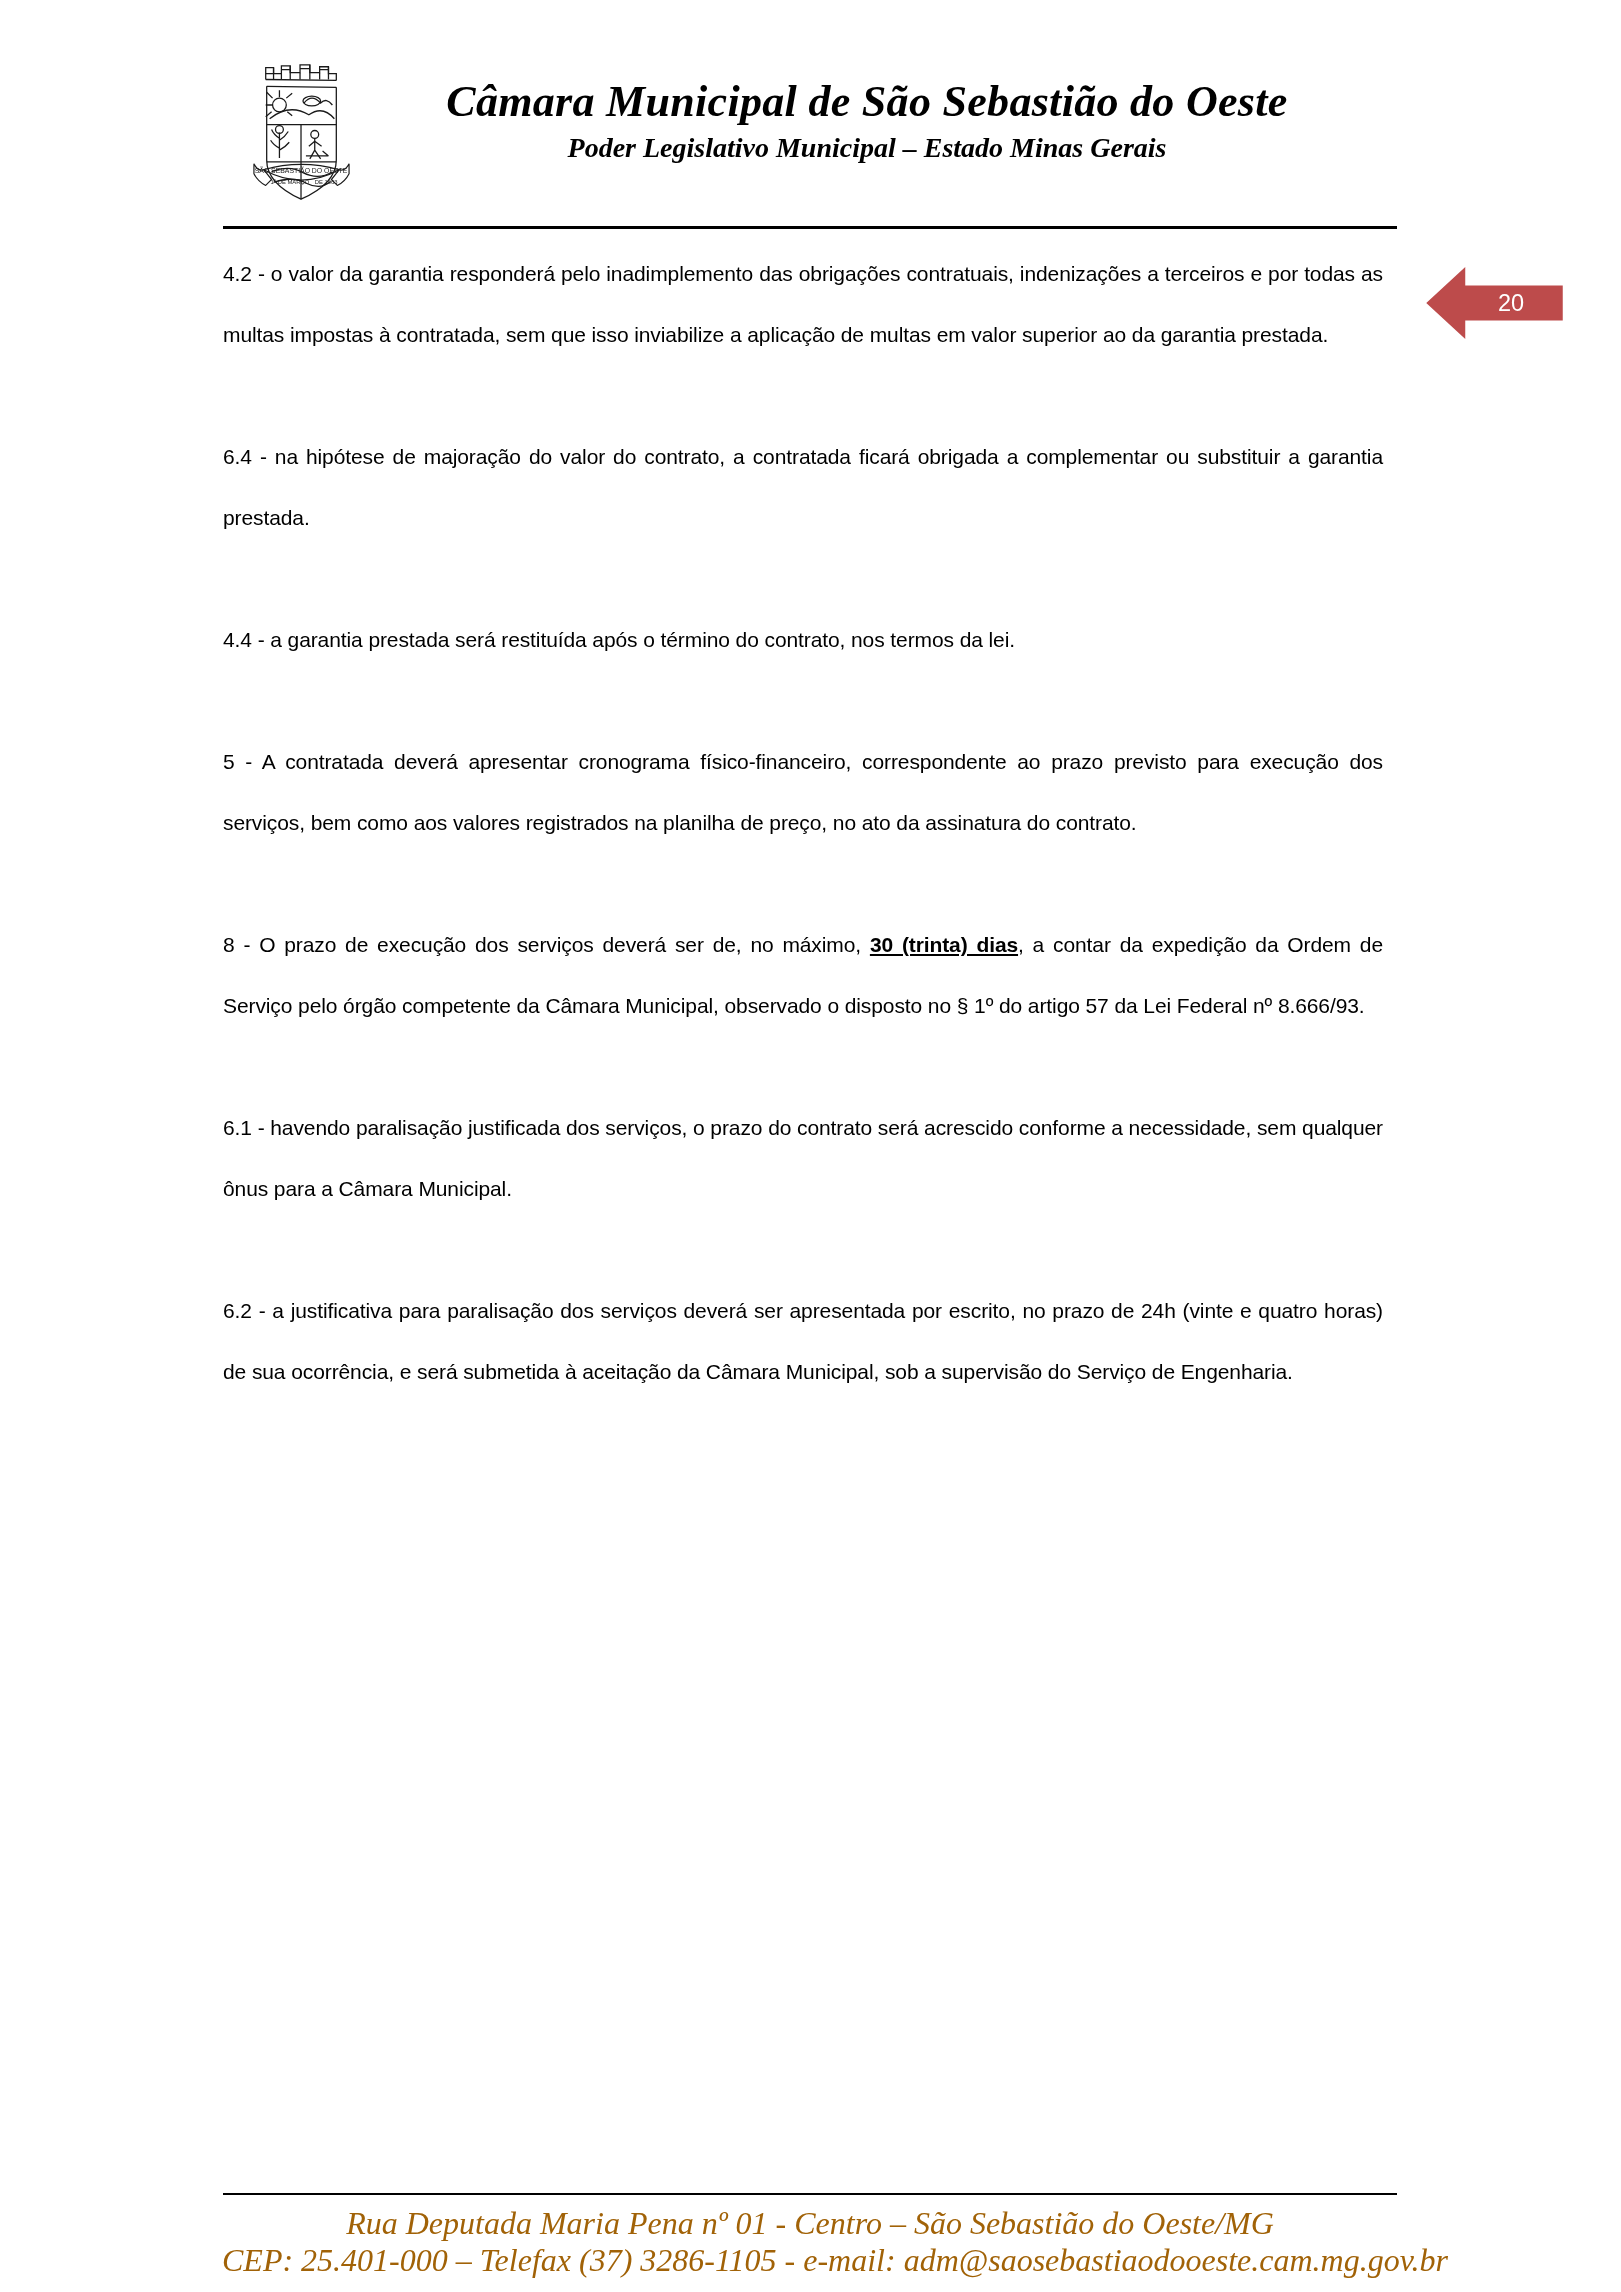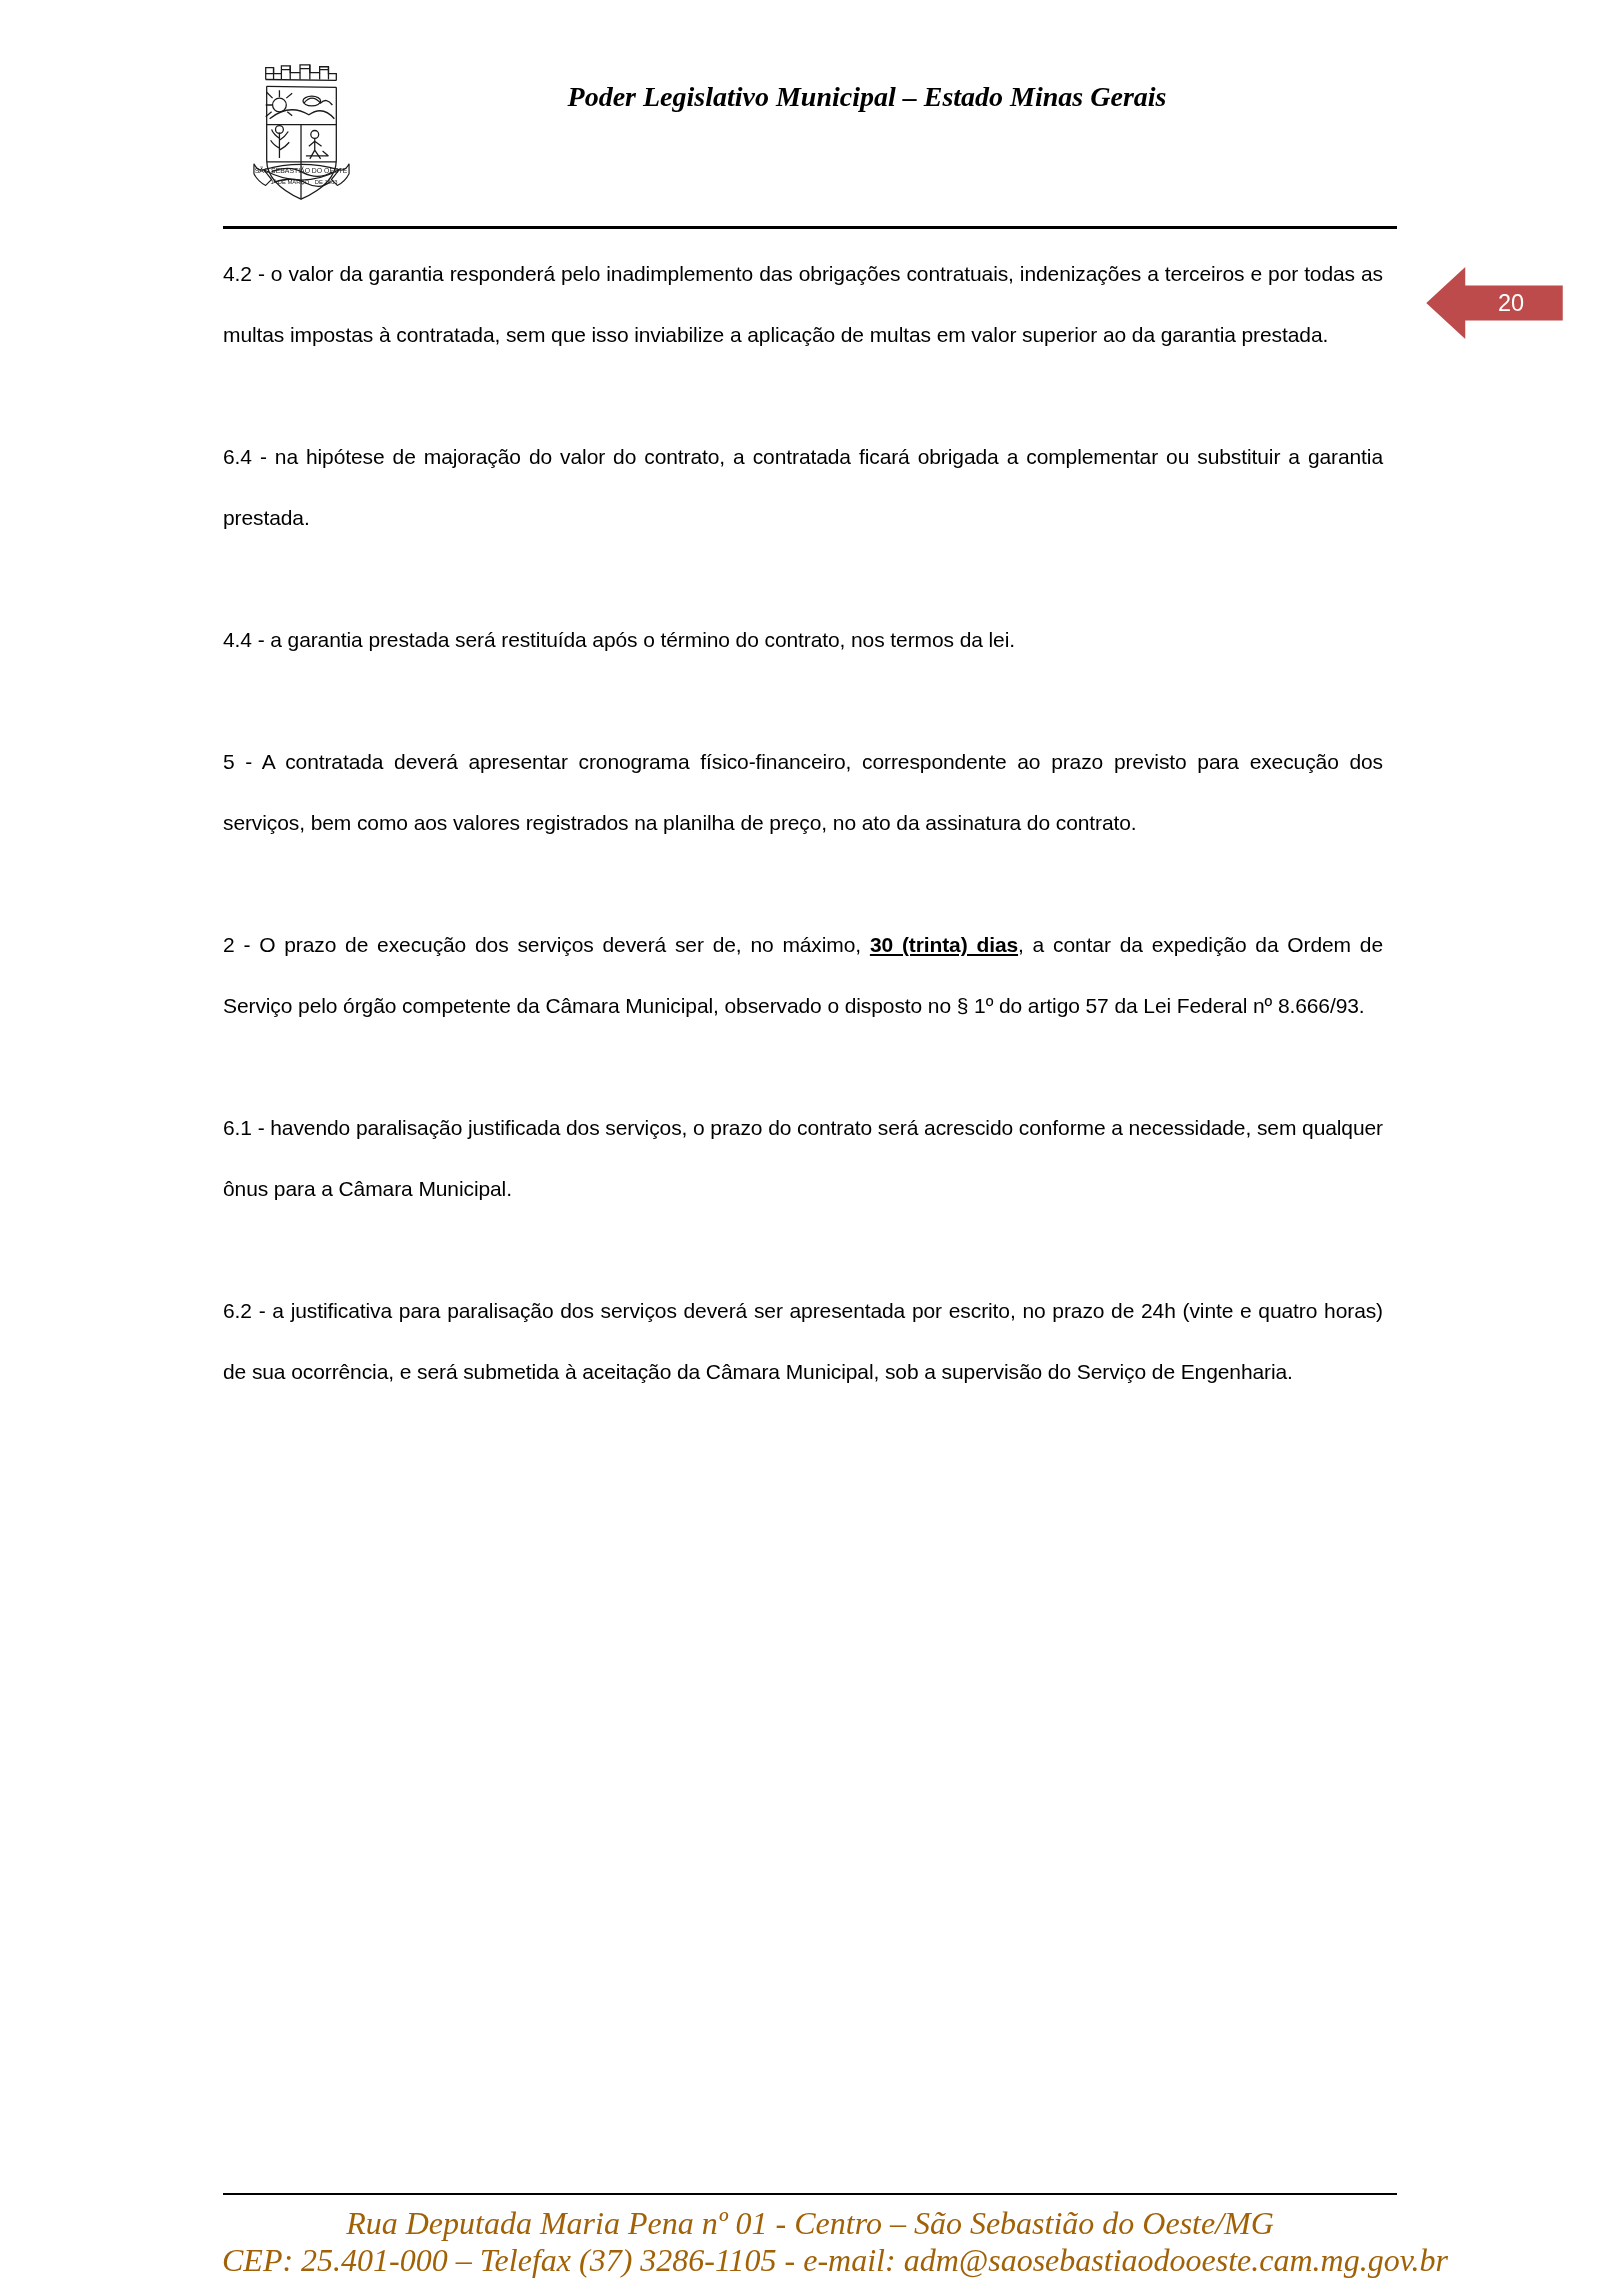--- a/index.html
+++ b/index.html
@@ -196,37 +196,38 @@
           <path d="M101 112 Q97 120 91 118 L83 128 L89 134 Q97 130 101 122 Z"></path>
           <path d="M14 118 Q52 107 91 118 Q52 139 14 118 Z"></path>
         </g>
         <text x="52" y="121" font-family="Liberation Sans, sans-serif" font-size="7" text-anchor="middle" fill="#1a1a1a">SÃO SEBASTIÃO DO OESTE</text>
         <text x="21" y="133" font-family="Liberation Sans, sans-serif" font-size="6" fill="#1a1a1a">1º DE MARÇO</text>
         <text x="66" y="133" font-family="Liberation Sans, sans-serif" font-size="6" fill="#1a1a1a">DE 1963</text>
       </svg>
     </div>
 
     <div class="header-titles">
+      <div class="org-title">Câmara Municipal de São Sebastião do Oeste</div>
       <div class="org-subtitle">Poder Legislativo Municipal – Estado Minas Gerais</div>
     </div>
 
     <div class="header-rule"></div>
   </div>
 
   <div class="content">
 
     <p class="para">4.2 - o valor da garantia responderá pelo inadimplemento das obrigações contratuais, indenizações a terceiros e por todas as multas impostas à contratada, sem que isso inviabilize a aplicação de multas em valor superior ao da garantia prestada.</p>
 
     <p class="para gap">6.4 - na hipótese de majoração do valor do contrato, a contratada ficará obrigada a complementar ou substituir a garantia prestada.</p>
 
     <p class="para gap">4.4 - a garantia prestada será restituída após o término do contrato, nos termos da lei.</p>
 
     <p class="para gap">5 - A contratada deverá apresentar cronograma físico-financeiro, correspondente ao prazo previsto para execução dos serviços, bem como aos valores registrados na planilha de preço, no ato da assinatura do contrato.</p>
 
-    <p class="para gap"><span>2 - O prazo de execução dos serviços deverá ser de, no máximo, </span><span class="bu">30 (trinta) dias</span><span>, a contar da expedição da Ordem de Serviço pelo órgão competente da Câmara Municipal, observado o disposto no § 1º do artigo 57 da Lei Federal nº 8.666/93.</span></p>
+    <p class="para gap"><span>8 - O prazo de execução dos serviços deverá ser de, no máximo, </span><span class="bu">30 (trinta) dias</span><span>, a contar da expedição da Ordem de Serviço pelo órgão competente da Câmara Municipal, observado o disposto no § 1º do artigo 57 da Lei Federal nº 8.666/93.</span></p>
 
     <p class="para gap">6.1 - havendo paralisação justificada dos serviços, o prazo do contrato será acrescido conforme a necessidade, sem qualquer ônus para a Câmara Municipal.</p>
 
     <p class="para gap">6.2 - a justificativa para paralisação dos serviços deverá ser apresentada por escrito, no prazo de 24h (vinte e quatro horas) de sua ocorrência, e será submetida à aceitação da Câmara Municipal, sob a supervisão do Serviço de Engenharia.</p>
   </div>
 
   <div class="annotation">
     <svg viewBox="0 0 140 80" xmlns="http://www.w3.org/2000/svg">
       <polygon points="0,40 40,3 40,22 140,22 140,58 40,58 40,77" fill="#bd4b4b"></polygon>
     </svg>

